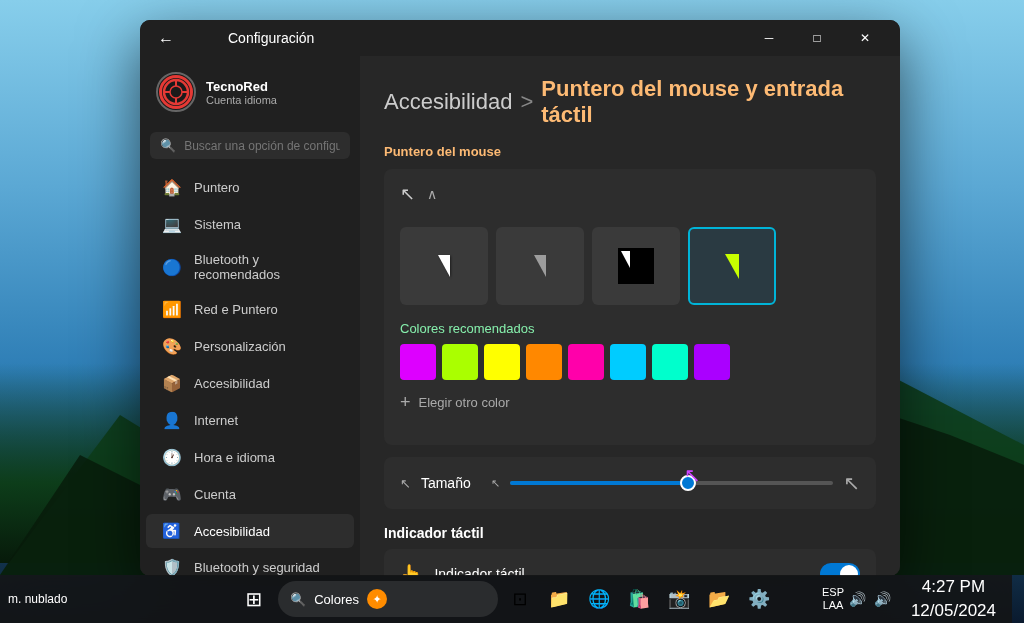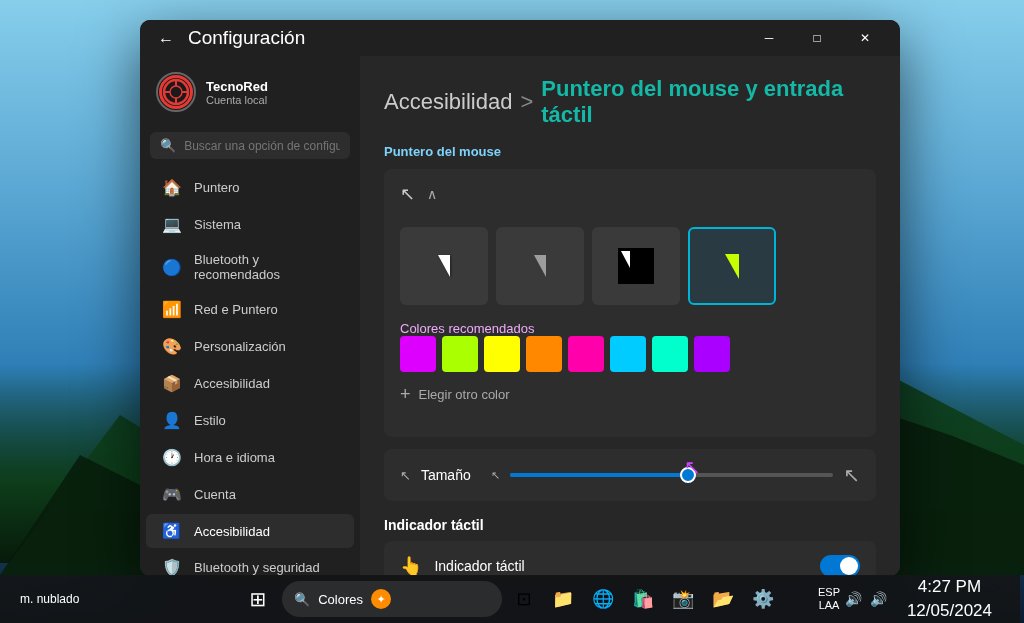--- a/index.html
+++ b/index.html
@@ -28,29 +28,29 @@
       right: 0;
       height: 200px;
       background: linear-gradient(180deg, transparent 0%, #0d3d1a 60%, #071a0a 100%);
     }
 
     
     .taskbar {
       position: absolute;
       bottom: 0;
       left: 0;
-      right: 4px;
+      right: 12px;
       height: 48px;
       background: rgba(20,20,20,0.85);
       backdrop-filter: blur(20px);
       display: flex;
       align-items: center;
       justify-content: space-between;
       z-index: 100;
-      padding: 0 20px;
+      padding: 0 8px;
     }
     .taskbar-left {
       display: flex;
       align-items: center;
       gap: 4px;
     }
     .taskbar-center {
       position: absolute;
       left: 50%;
       transform: translateX(-50%);
@@ -164,22 +164,23 @@
       margin-right: 8px;
       width: 28px;
       height: 28px;
       display: flex;
       align-items: center;
       justify-content: center;
       border-radius: 4px;
     }
     .title-bar-title {
       color: white;
-      font-size: 19px;
+      font-size: 14px;
       flex: 1;
+      margin-left: 40px;
     }
     .title-bar-controls {
       display: flex;
       gap: 2px;
     }
     .tb-ctrl {
       width: 46px;
       height: 30px;
       display: flex;
       align-items: center;
@@ -288,28 +289,28 @@
       margin-bottom: 16px;
     }
     .breadcrumb-part {
       font-size: 22px;
       color: #ccc;
       font-weight: 400;
     }
     .breadcrumb-sep { color: #888; font-size: 22px; }
     .breadcrumb-current {
       font-size: 22px;
-      color: #14b8a6;
+      color: #fdba74;
       font-weight: 600;
     }
 
     .section-title {
       font-size: 13px;
       font-weight: 600;
-      color: #7dd3fc;
+      color: #fdba74;
       margin-bottom: 10px;
     }
 
     .card {
       background: #2d2d2d;
       border-radius: 8px;
       margin-bottom: 12px;
       overflow: hidden;
     }
     .card-header {
@@ -382,21 +383,21 @@
     .cursor-yellow {
       width: 0;
       height: 0;
       border-style: solid;
       border-width: 0 14px 25px 0;
       border-color: transparent #c8ff00 transparent transparent;
     }
 
     
     .colors-section { margin-bottom: 12px; }
-    .colors-label { color: #f0abfc; font-size: 13px; }
+    .colors-label { color: #86efac; font-size: 13px; margin-bottom: 8px; }
     .color-swatches {
       display: flex;
       gap: 6px;
       flex-wrap: wrap;
       margin-bottom: 8px;
     }
     .color-swatch {
       width: 36px;
       height: 36px;
       border-radius: 4px;
@@ -512,21 +513,21 @@
             <circle cx="14" cy="14" r="12" fill="none" stroke="#e53935" stroke-width="2.5"></circle>
             <circle cx="14" cy="14" r="6" fill="none" stroke="#e53935" stroke-width="1.5"></circle>
             <line x1="14" y1="2" x2="14" y2="8" stroke="#e53935" stroke-width="2"></line>
             <line x1="14" y1="20" x2="14" y2="26" stroke="#e53935" stroke-width="2"></line>
             <line x1="2" y1="14" x2="8" y2="14" stroke="#e53935" stroke-width="2"></line>
             <line x1="20" y1="14" x2="26" y2="14" stroke="#e53935" stroke-width="2"></line>
           </svg>
         </div>
         <div class="user-info">
           <div class="user-name">TecnoRed</div>
-          <div class="user-sub">Cuenta local</div>
+          <div class="user-sub">Cuenta idioma</div>
         </div>
       </div>
 
       <div class="search-box">
         <span class="search-icon">🔍</span>
         <input type="text" placeholder="Buscar una opción de configuración" style="">
       </div>
 
       <div class="nav-item">
         <span class="nav-icon">🏠</span>
@@ -547,21 +548,21 @@
       <div class="nav-item">
         <span class="nav-icon">🎨</span>
         <span>Personalización</span>
       </div>
       <div class="nav-item">
         <span class="nav-icon">📦</span>
         <span>Accesibilidad</span>
       </div>
       <div class="nav-item">
         <span class="nav-icon">👤</span>
-        <span>Estilo</span>
+        <span>Internet</span>
       </div>
       <div class="nav-item">
         <span class="nav-icon">🕐</span>
         <span>Hora e idioma</span>
       </div>
       <div class="nav-item">
         <span class="nav-icon">🎮</span>
         <span>Cuenta</span>
       </div>
       <div class="nav-item active">

